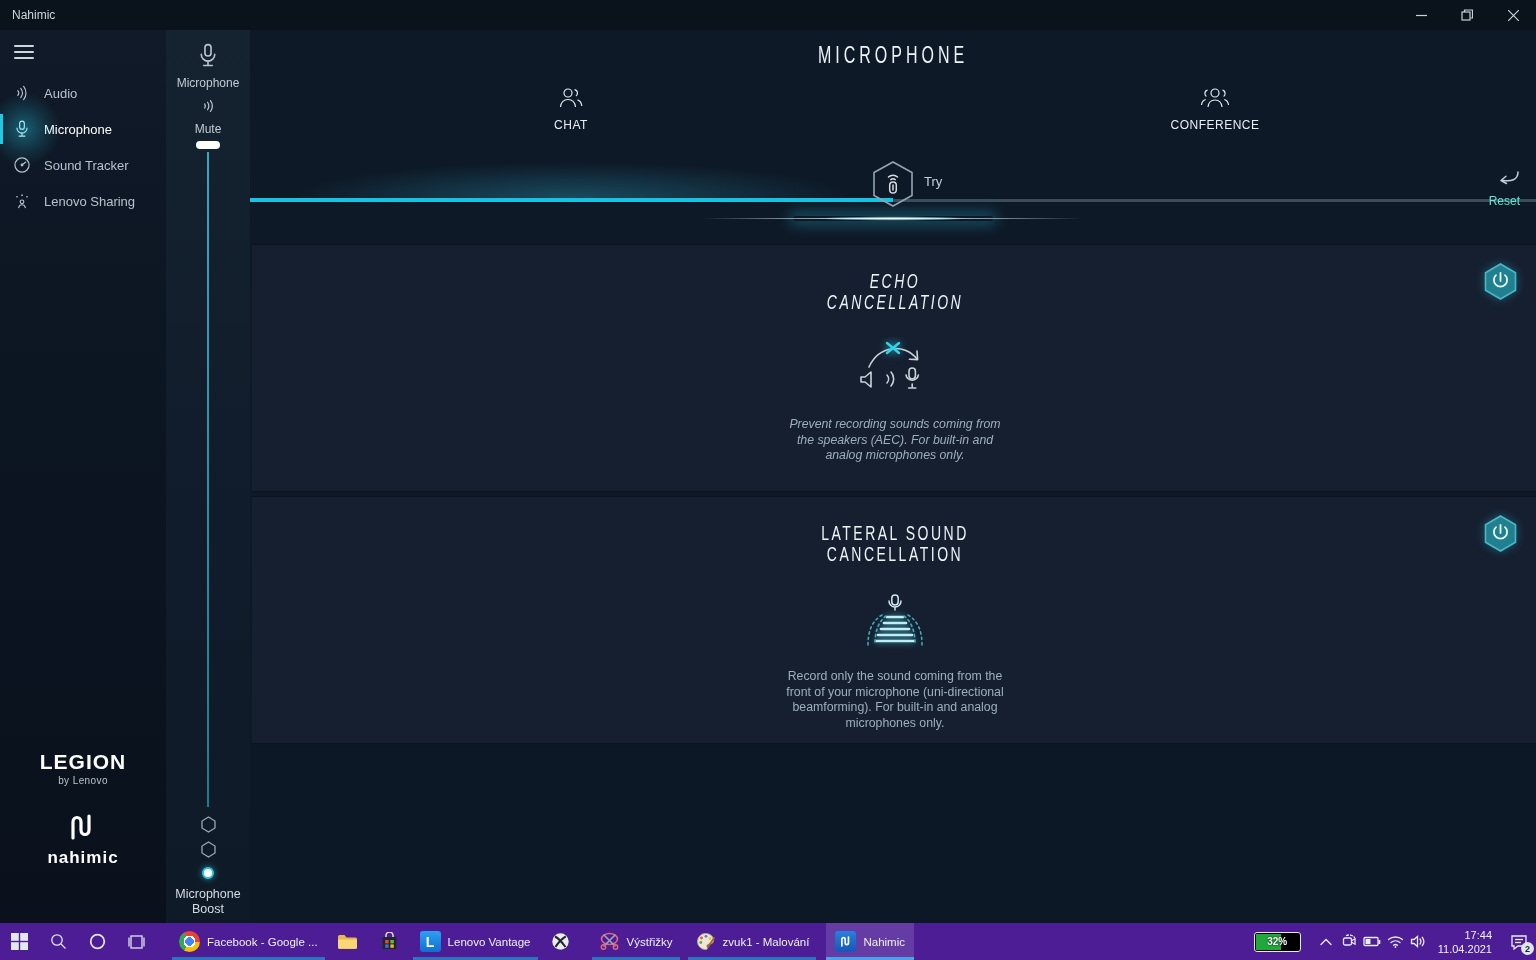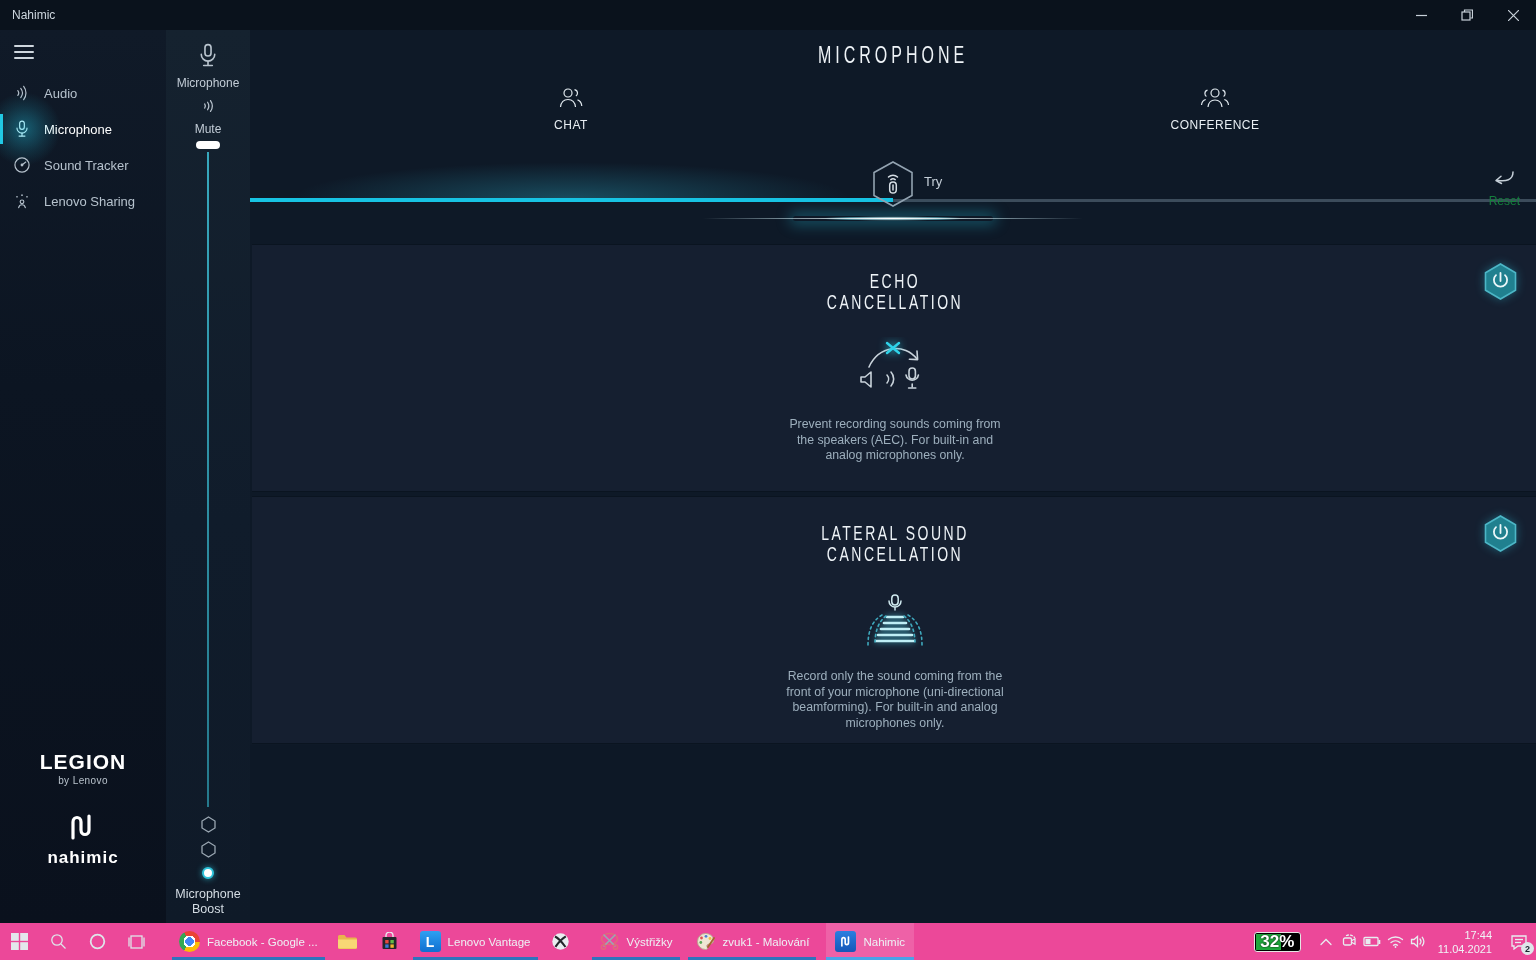--- a/index.html
+++ b/index.html
@@ -77,56 +77,56 @@
   .tab-underline-rest { position:absolute; left:643px; top:114px; width:643px; height:3px; background:#3c4c5b; }
 
   .try-row { position:absolute; left:0; top:118px; width:1286px; height:96px; }
   .try-btn { position:absolute; left:621px; top:12px; width:44px; height:48px; cursor:pointer; }
   .try-label { position:absolute; left:674px; top:26px; font-size:13px; color:#c5cfd8; }
   .streak { position:absolute; left:543px; top:68px; width:200px; height:5px; border-radius:3px;
     background:radial-gradient(ellipse 50% 60% at 50% 50%, rgba(255,255,255,.95), rgba(120,230,245,.5) 55%, transparent 75%);
     box-shadow:0 0 14px 4px rgba(36,190,215,.35); }
   .streak::after { content:""; position:absolute; left:-90px; right:-90px; top:2px; height:1px;
     background:linear-gradient(90deg, transparent, rgba(210,240,248,.5) 20%, rgba(255,255,255,.9) 50%, rgba(210,240,248,.5) 80%, transparent); }
-  .reset-btn { position:absolute; right:16px; top:22px; text-align:left; cursor:pointer; color:#15803d; }
+  .reset-btn { position:absolute; right:16px; top:22px; text-align:right; cursor:pointer; color:#5eead4; }
   .reset-btn svg { stroke:#c5cfd8; fill:none; stroke-width:1.5; stroke-linecap:round; stroke-linejoin:round; }
   .reset-btn .rlabel { font-size:12px; margin-top:2px; }
 
   .panel { position:absolute; left:2px; width:1284px; height:248px; background:#151f30;
     border-top:1px solid #0a1420; border-bottom:1px solid #0a1420; }
-  .panel-echo { top:214px; }
+  .panel-echo { top:214px;font-style:italic; }
   .panel-lateral { top:466px; }
   .panel-title { position:absolute; left:0; top:26px; width:1286px; text-align:center; font-size:14px; line-height:21px; }
   .panel-title .display-font { transform:scaleY(1.45); letter-spacing:2.5px; }
   .panel-desc { position:absolute; left:533px; width:220px; text-align:center;
     font-size:12.3px; line-height:15.5px; color:#9dafbd; }
   .panel-icon { position:absolute; left:0; width:1286px; text-align:center; }
   .power-btn { position:absolute; right:19px; top:18px; width:33px; height:37px; cursor:pointer;
     filter:drop-shadow(0 0 5px rgba(40,170,195,.45)); }
 
   .empty-bottom { position:absolute; left:0; top:715px; width:1286px; height:178px; background:#0d1826; }
 
   
   .taskbar { position:absolute; left:0; top:923px; width:1536px; height:37px;
-    background:#ec4899; display:flex; align-items:flex-end; z-index:40; }
+    background:#4c1d95; display:flex; align-items:flex-end; z-index:40; }
   .tb-btn { position:relative; height:37px; display:flex; align-items:center; justify-content:center; cursor:pointer; }
   .tb-sys { width:39px; }
   .tb-sys svg { stroke:#dfe5ea; fill:none; stroke-width:1.3; }
   .tb-app { padding:0 9px; gap:7px; }
   .tb-app .applabel { font-size:11.5px; color:#eef2f5; white-space:nowrap; }
   .tb-app.running::after { content:""; position:absolute; left:2px; right:2px; bottom:0; height:3px; background:#2e74bd; }
   .tb-app.active { background:rgba(255,255,255,.14); }
   .tb-app.active::after { background:#4aa3e8; left:0; right:0; }
   .appicon { width:21px; height:21px; position:relative; flex:0 0 21px; }
   .tray { margin-left:auto; display:flex; align-items:center; height:37px; }
   .battery-widget { width:47px; height:20px; border:1px solid #e6e6e6; border-radius:3px; background:#000;
     position:relative; margin-right:14px; cursor:pointer; }
   .battery-widget .bfill { position:absolute; left:1px; top:1px; bottom:1px; width:55%; background:#1fa83c; }
   .battery-widget .btext { position:absolute; inset:0; display:flex; align-items:center; justify-content:center;
-    font-size:17px; font-weight:bold; color:#fff; text-shadow:0 0 2px #000; }
+    font-size:10px; font-weight:bold; color:#fff; text-shadow:0 0 2px #000; }
   .tray-ic { width:23px; height:37px; display:flex; align-items:center; justify-content:center; cursor:pointer; }
   .tray-ic svg { stroke:#e8edf1; fill:none; stroke-width:1.3; stroke-linecap:round; }
   .clock { text-align:right; font-size:11px; line-height:14px; color:#f0f4f7; margin:0 10px 0 8px; cursor:pointer; }
   .action-center { position:relative; width:34px; height:37px; display:flex; align-items:center; justify-content:center; cursor:pointer; }
   .action-center svg { stroke:#e8edf1; fill:none; stroke-width:1.3; }
   .ac-badge { position:absolute; right:2px; bottom:5px; width:13px; height:13px; border-radius:50%;
     background:#dfe5ea; color:#18222e; font-size:9px; font-weight:bold; display:flex; align-items:center; justify-content:center; }
 </style>
 </head>
 <body>

